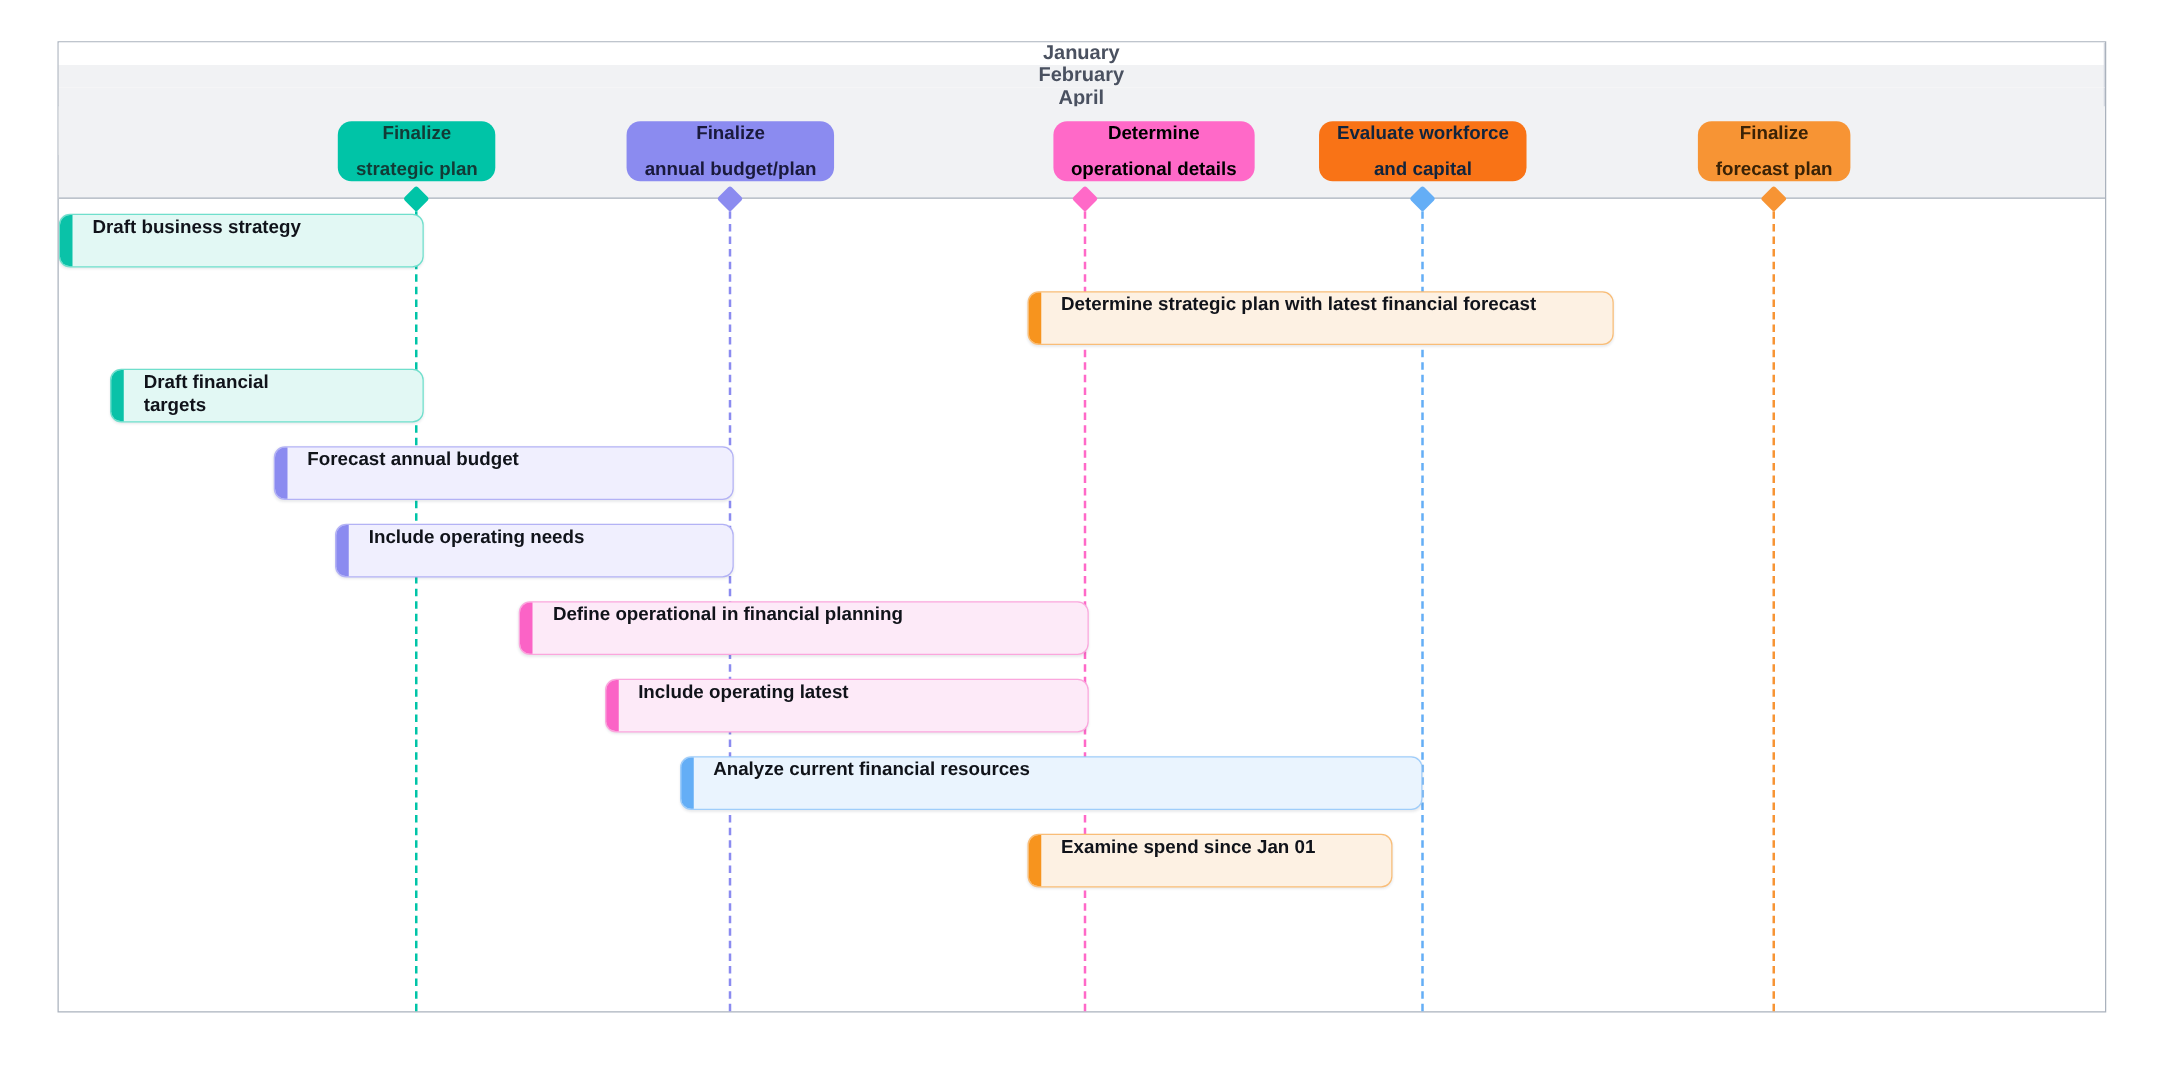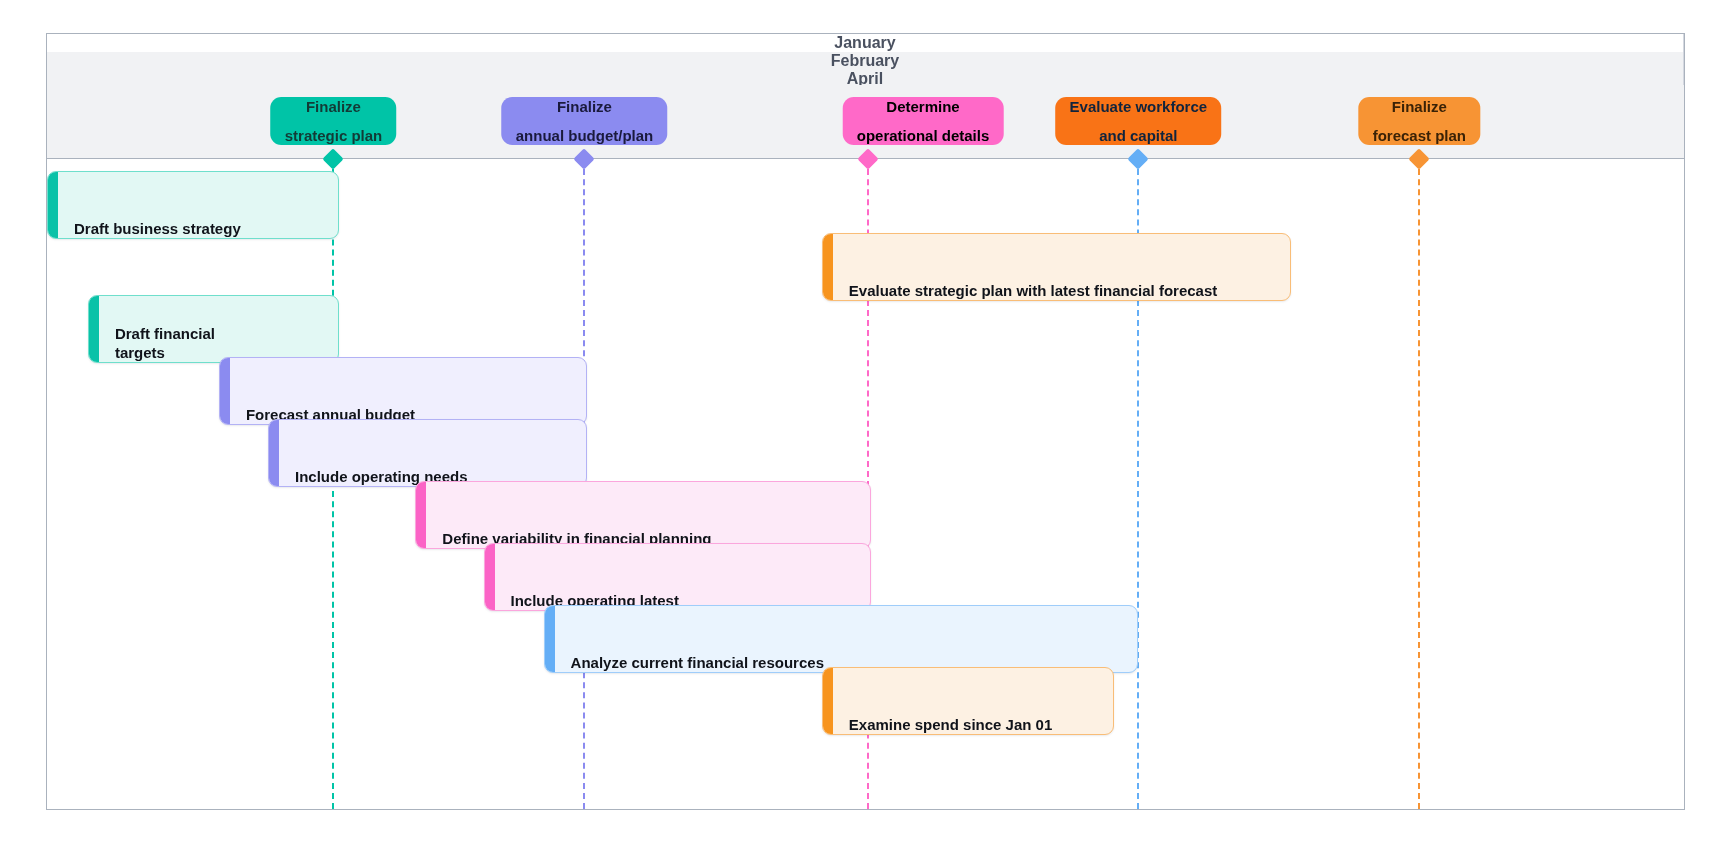--- a/index.html
+++ b/index.html
@@ -83,24 +83,24 @@
     z-index:1;
   }
 
   
   .task-area{
     position:absolute; left:0; top:125px; right:0; bottom:0;
     overflow:hidden;
   }
   .task-bar{
     position:absolute;
-    height:68px;
+    height:43px;
     box-sizing:border-box;
     border-radius:9px;
-    display:flex; align-items:flex-end;
+    display:flex; align-items:flex-start;
     z-index:3;
     box-shadow:0 1px 2px rgba(40,50,70,.10);
   }
   .task-accent{
     position:absolute;
     left:0; top:0; bottom:0;
     width:10px;
     border-top-left-radius:8px;
     border-bottom-left-radius:8px;
   }
@@ -150,38 +150,38 @@
         </div>
       </div>
 
     <div class="task-area" id="task-area">
         <div class="task-bar" style="left: 0px; width: 291.932px; top: 12px; background: rgb(226, 248, 244); border: 1px solid rgb(111, 223, 204);">
           <div class="task-accent" style="background: rgb(10, 194, 168);"></div>
           <div class="task-label">Draft business strategy</div>
         </div>
         <div class="task-bar" style="left: 774.847px; width: 469.273px; top: 74px; background: rgb(253, 241, 227); border: 1px solid rgb(249, 189, 119);">
           <div class="task-accent" style="background: rgb(247, 148, 30);"></div>
-          <div class="task-label">Evaluate strategic plan with latest financial forecast</div>
+          <div class="task-label">Determine strategic plan with latest financial forecast</div>
         </div>
         <div class="task-bar" style="left: 40.925px; width: 251.007px; top: 136px; background: rgb(226, 248, 244); border: 1px solid rgb(111, 223, 204);">
           <div class="task-accent" style="background: rgb(10, 194, 168);"></div>
           <div class="task-label">Draft financial
 targets</div>
         </div>
         <div class="task-bar" style="left: 171.885px; width: 368.325px; top: 198px; background: rgb(240, 239, 254); border: 1px solid rgb(179, 178, 245);">
           <div class="task-accent" style="background: rgb(139, 139, 240);"></div>
           <div class="task-label">Forecast annual budget</div>
         </div>
         <div class="task-bar" style="left: 220.995px; width: 319.215px; top: 260px; background: rgb(240, 239, 254); border: 1px solid rgb(179, 178, 245);">
           <div class="task-accent" style="background: rgb(139, 139, 240);"></div>
           <div class="task-label">Include operating needs</div>
         </div>
         <div class="task-bar" style="left: 368.325px; width: 455.632px; top: 322px; background: rgb(253, 234, 248); border: 1px solid rgb(251, 166, 221);">
           <div class="task-accent" style="background: rgb(251, 99, 198);"></div>
-          <div class="task-label">Define variability in financial planning</div>
+          <div class="task-label">Define operational in financial planning</div>
         </div>
         <div class="task-bar" style="left: 436.533px; width: 387.423px; top: 384px; background: rgb(253, 234, 248); border: 1px solid rgb(251, 166, 221);">
           <div class="task-accent" style="background: rgb(251, 99, 198);"></div>
           <div class="task-label">Include operating latest</div>
         </div>
         <div class="task-bar" style="left: 496.557px; width: 594.777px; top: 446px; background: rgb(234, 244, 254); border: 1px solid rgb(159, 205, 250);">
           <div class="task-accent" style="background: rgb(100, 174, 246);"></div>
           <div class="task-label">Analyze current financial resources</div>
         </div>
         <div class="task-bar" style="left: 774.847px; width: 291.932px; top: 508px; background: rgb(253, 241, 227); border: 1px solid rgb(249, 189, 119);">

